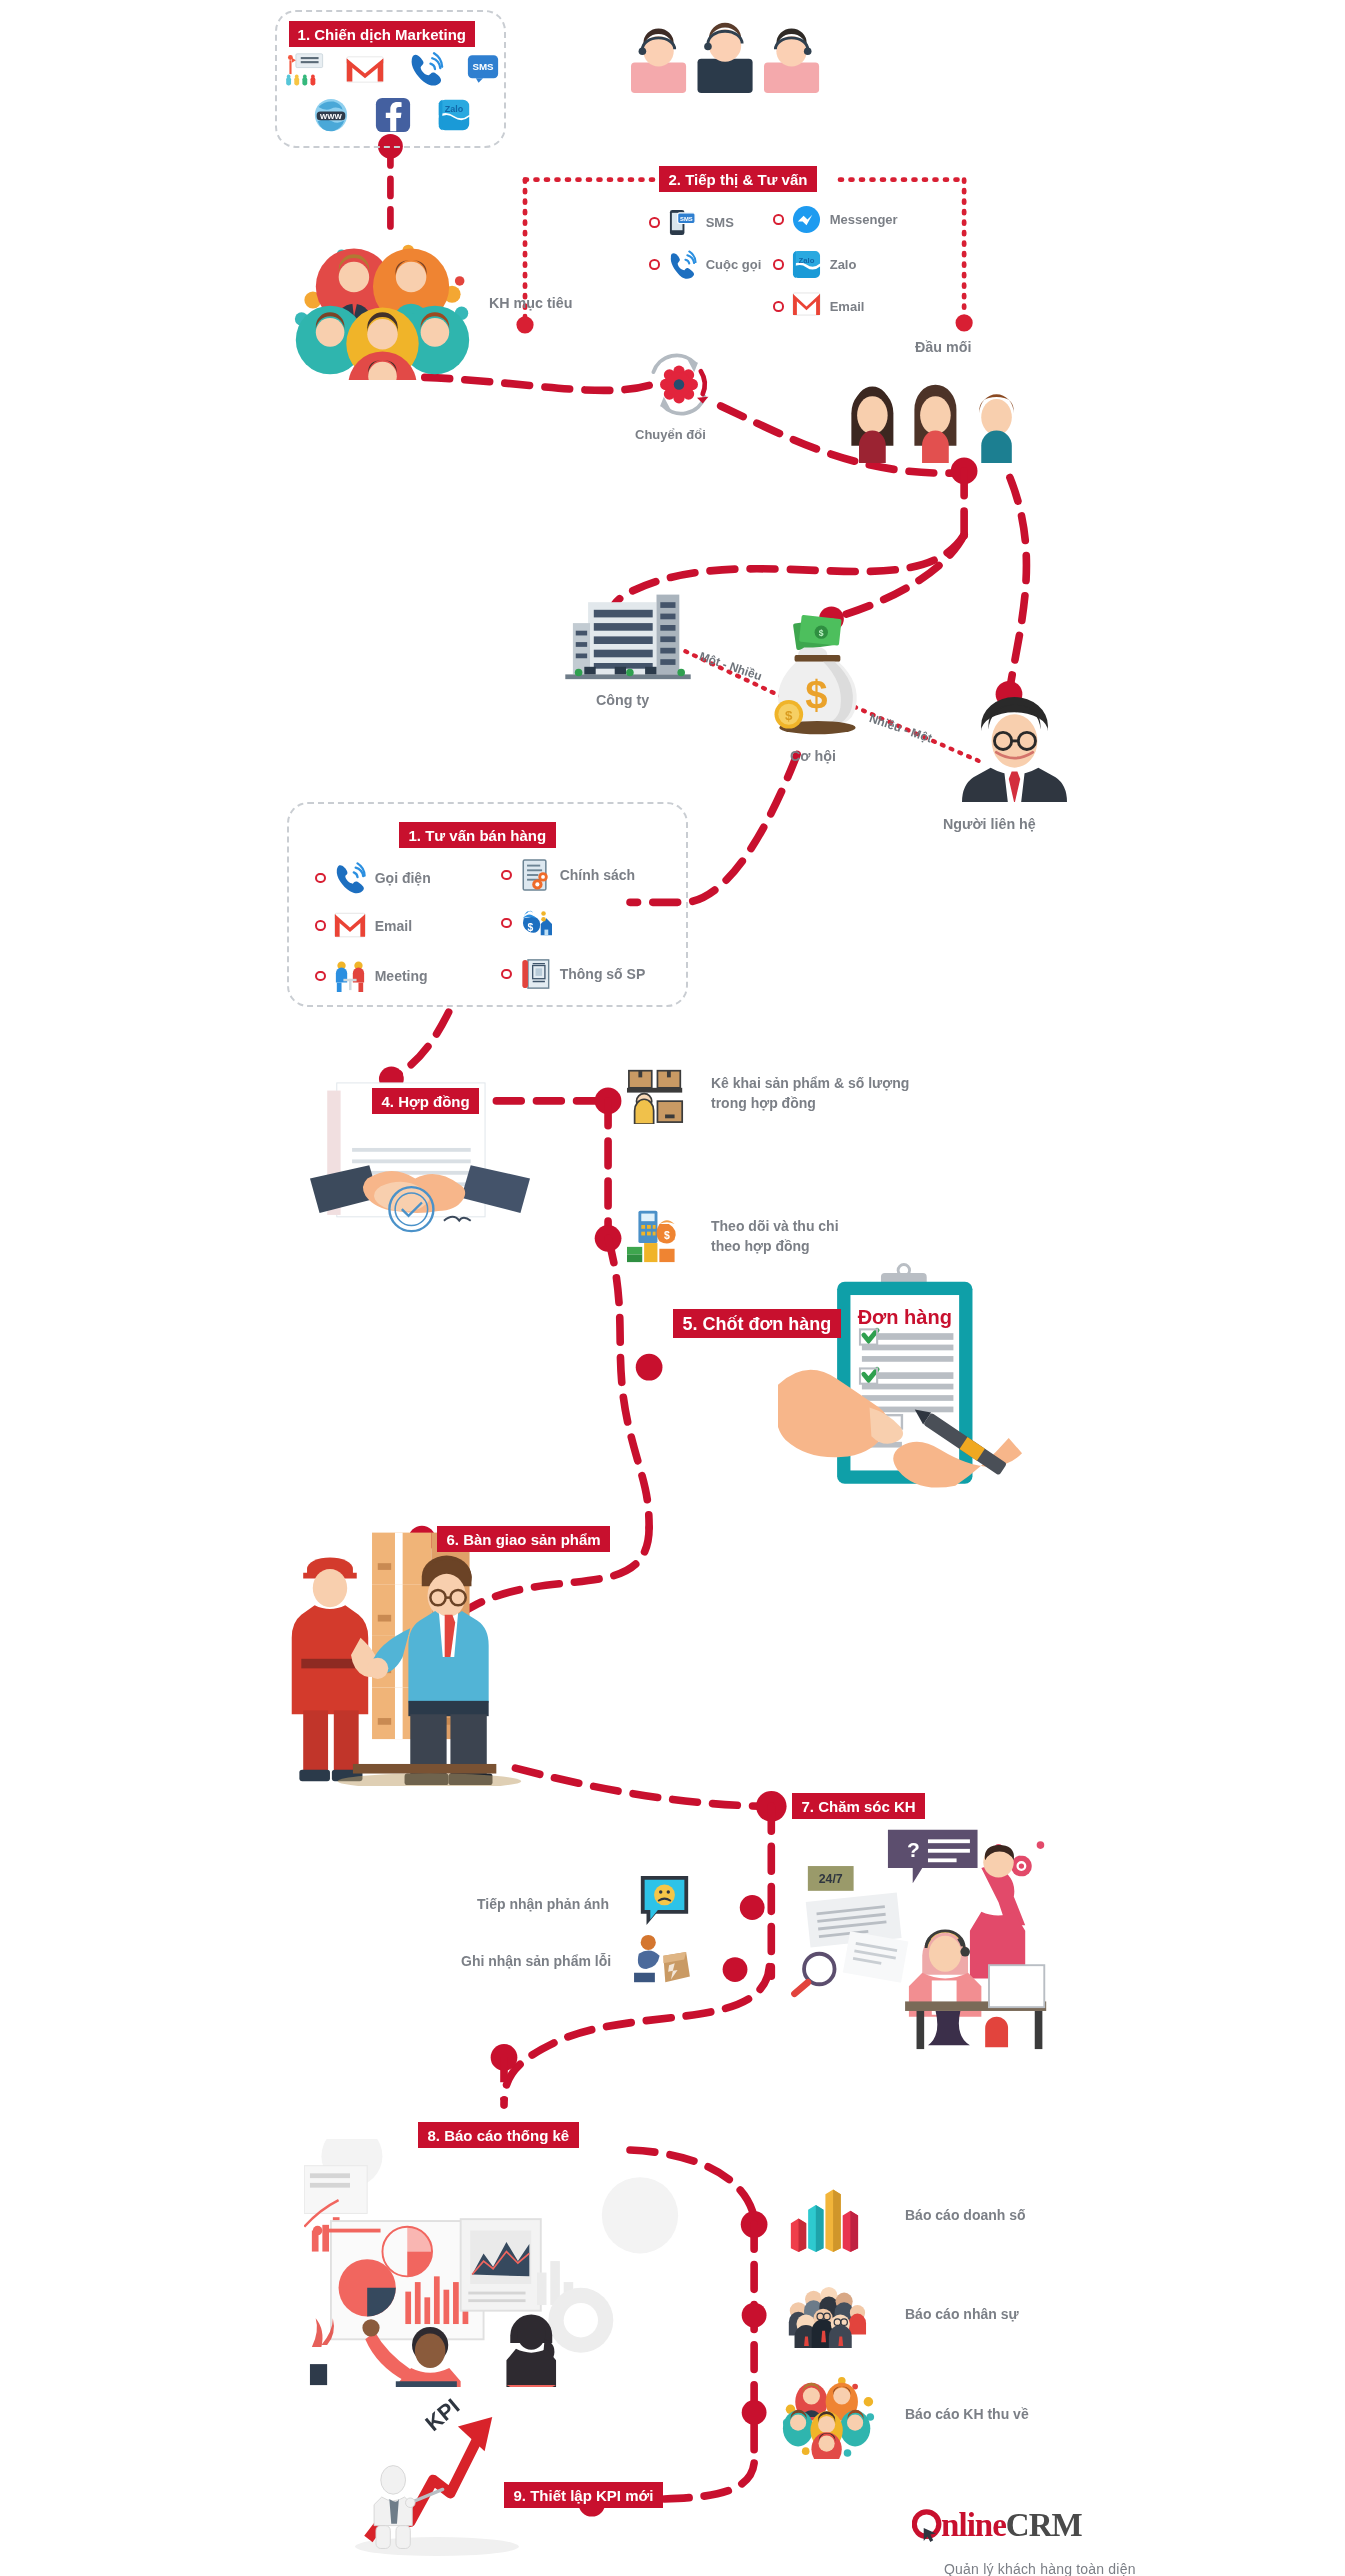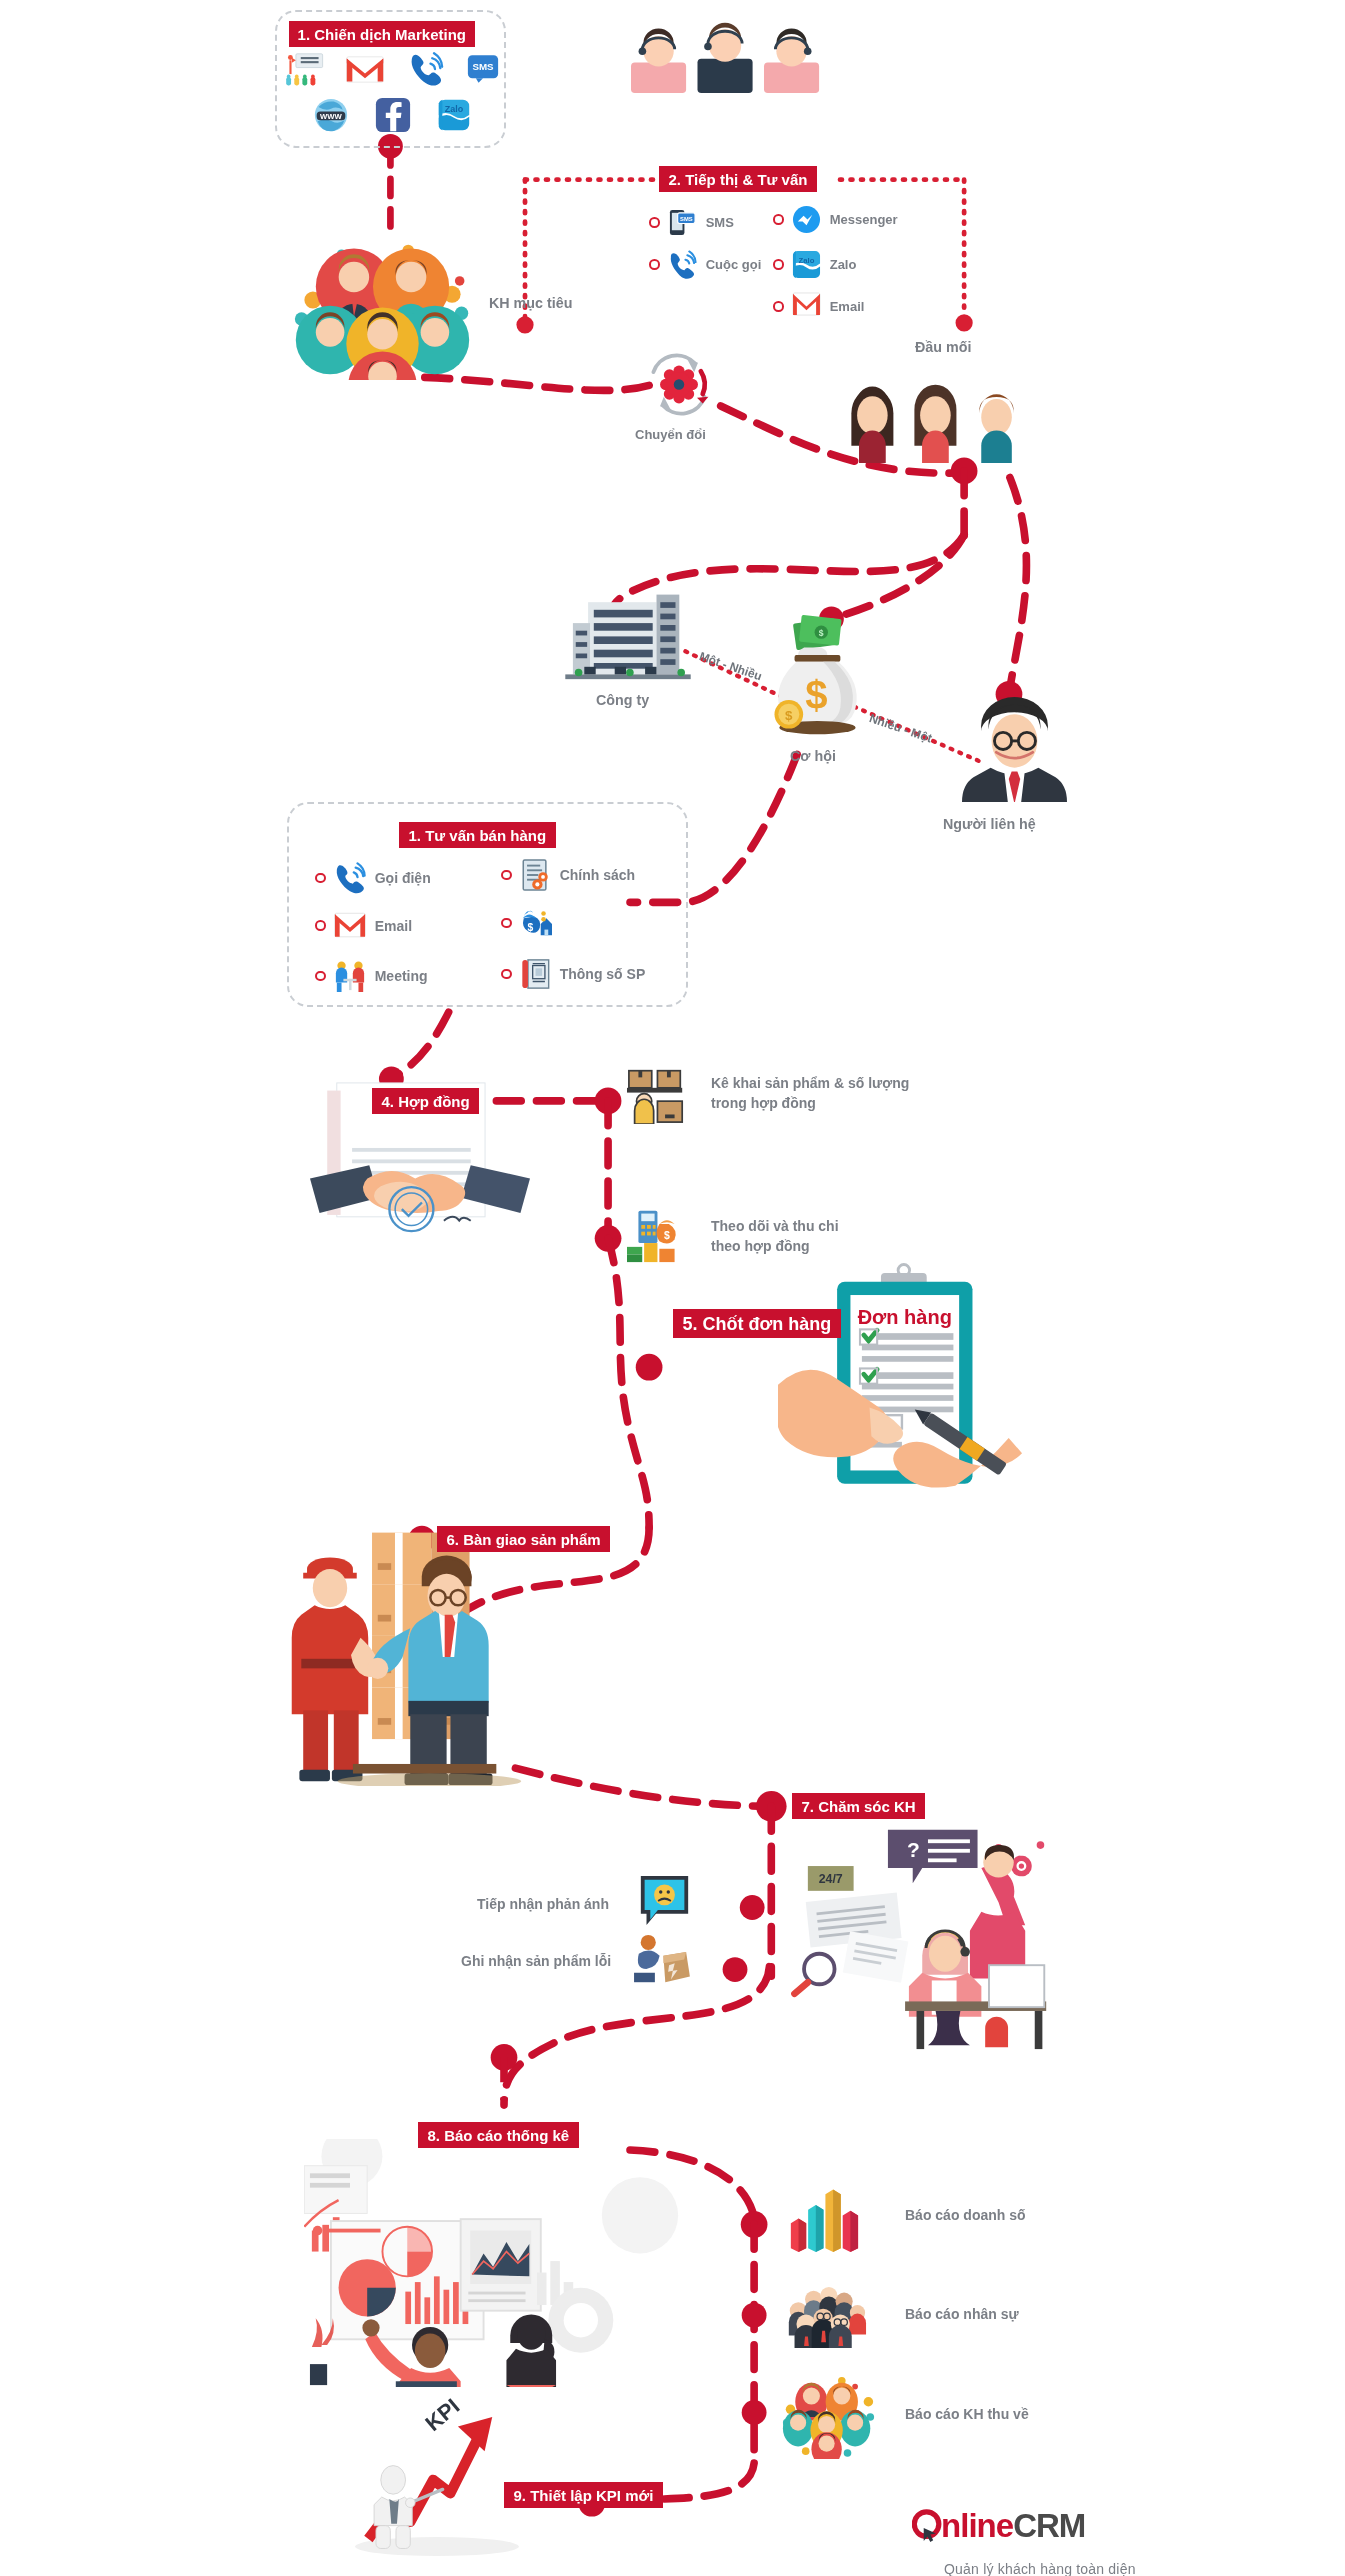--- a/index.html
+++ b/index.html
@@ -1056,21 +1056,21 @@
       </g>
     </svg>
   </div>
 
   <div class="logo" style="left:912px; top:2509px;">
     <div style="display:flex; align-items:flex-start;">
       <svg width="31" height="34" viewBox="0 0 32 36">
         <circle cx="15" cy="16" r="13" fill="none" stroke="#c8102e" stroke-width="5.5"></circle>
         <path d="M12 20 l0 14 l4 -5 l3 6 l3 -2 l-3 -6 l6 -1z" fill="#2f3640"></path>
       </svg>
-      <div class="lg1" style="margin-left:-1.9px;">
+      <div class="lg1" style="margin-left:-1.9px;font-family:Liberation Serif, serif;">
         <span>nline</span><span class="blk">CRM</span>
       </div>
     </div>
     <div class="lg2" style="margin-left:32px;">Quản lý khách hàng toàn diện</div>
   </div>
 
 </div>
 
 
 </body></html>

